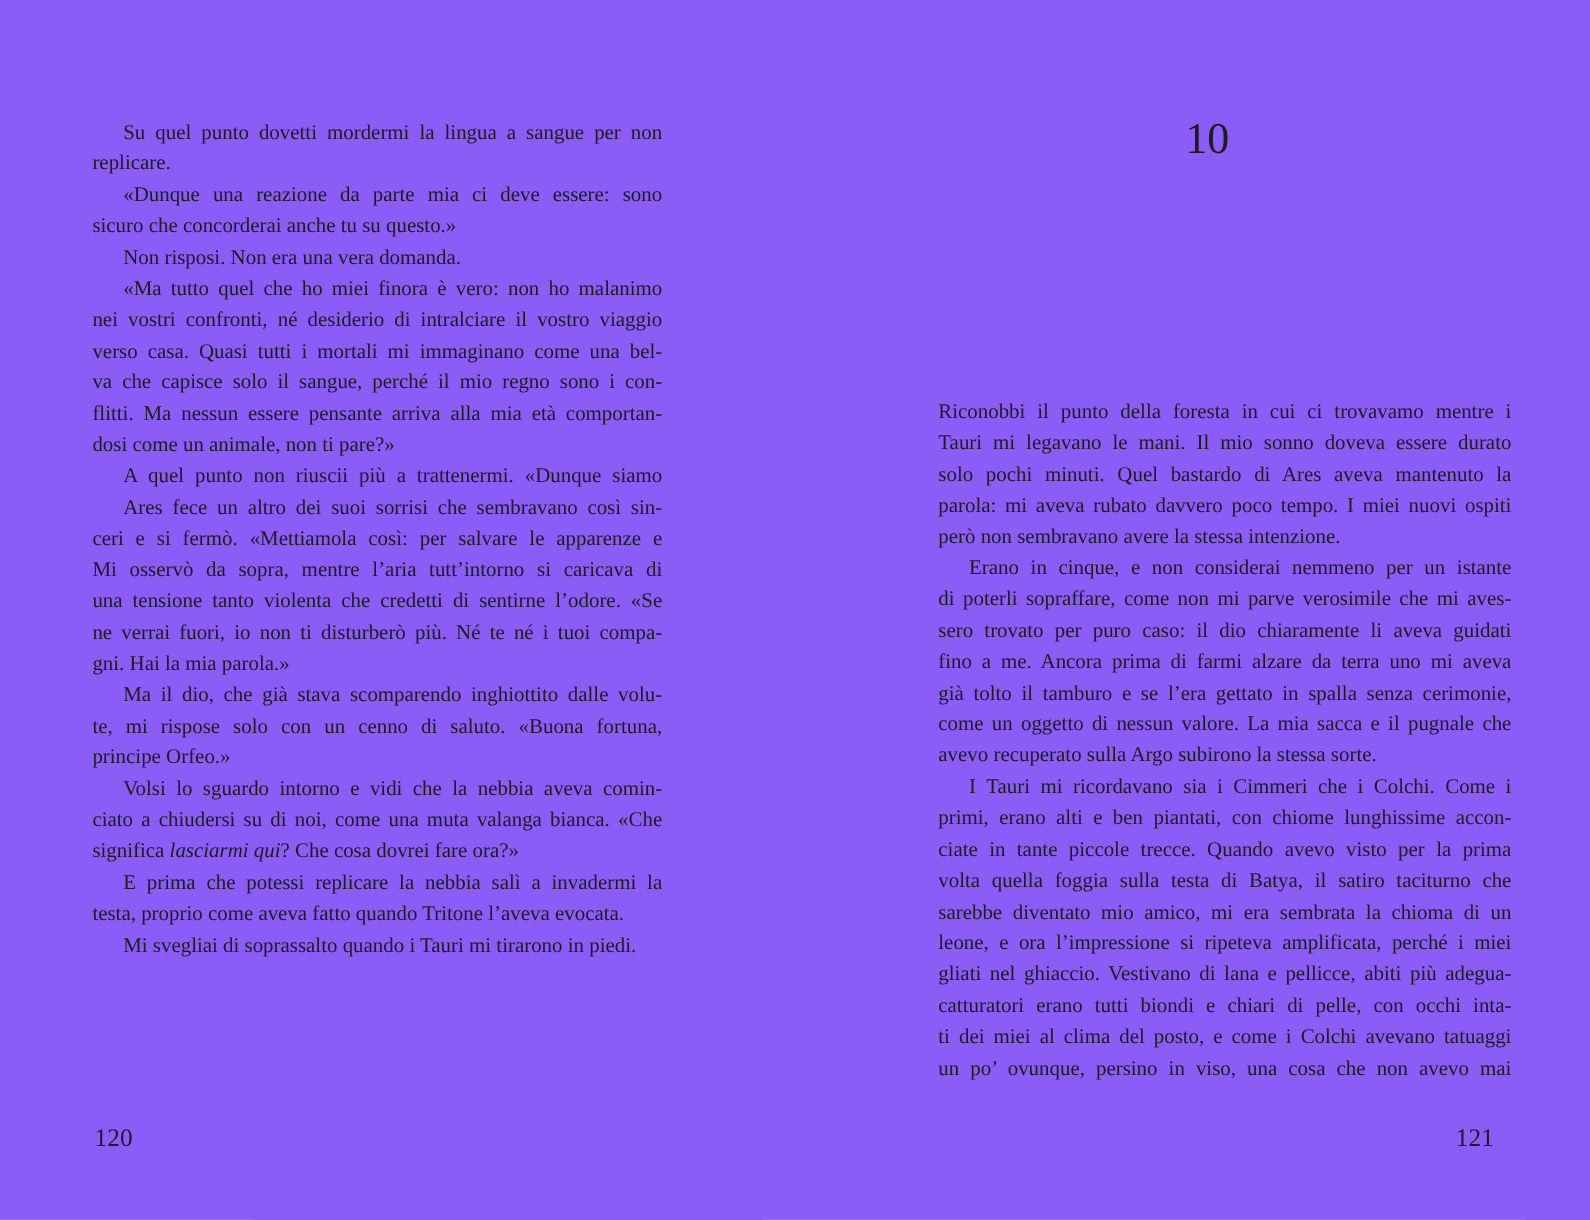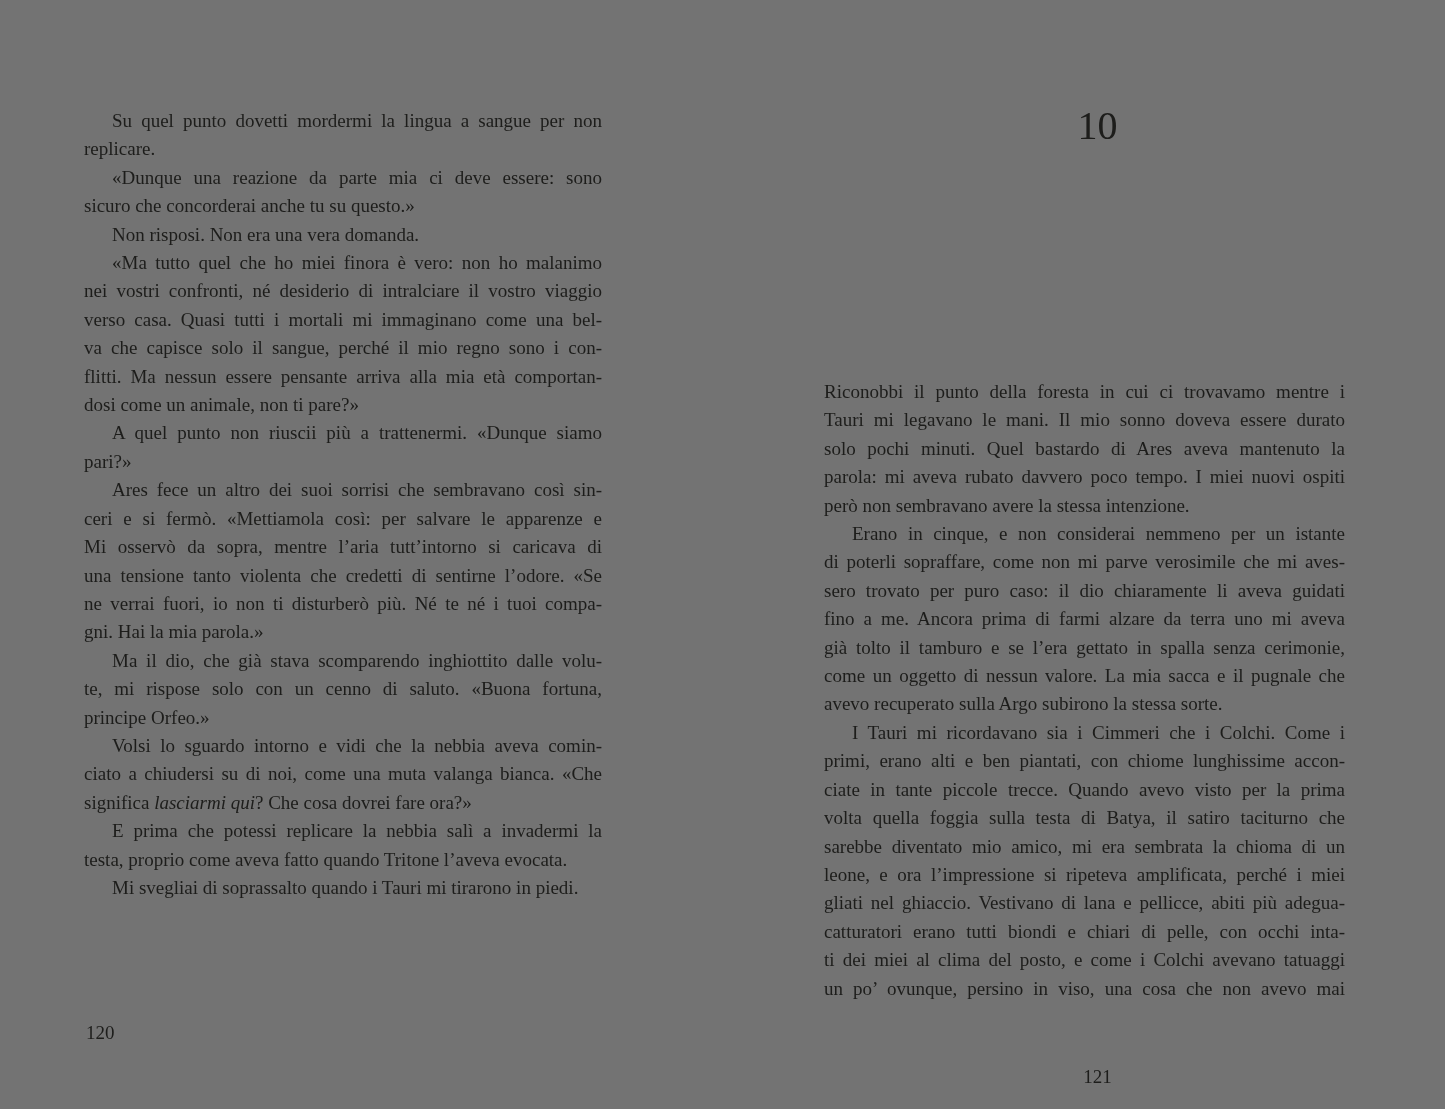--- a/index.html
+++ b/index.html
@@ -1,35 +1,35 @@
 <!DOCTYPE html>
 <html><head>
 <meta charset="utf-8">
 <style>
   html, body { margin: 0; padding: 0; background: #ffffff; }
   .canvas {
     position: relative;
     width: 1445px;
     height: 1109px;
-    background: #737373;
+    background: #8b5cf6;
     overflow: hidden;
     font-family: "Liberation Serif", "DejaVu Serif", serif;
     color: #1d1d1b;
   }
   .page { position: absolute; top: 0; height: 100%; }
   .page.left  { left: 0;    width: 722px; }
   .page.right { left: 722px; width: 723px; }
 
   .body-text {
     position: absolute;
     font-size: 19px;
     line-height: 28.4px;
   }
   .body-text.left-block  { left: 84px;  top: 107px; width: 518px; }
-  .body-text.right-block { left: 102px; top: 361px; width: 521px; margin-top: 17px; }
+  .body-text.right-block { left: 131px; top: 361px; width: 521px; }
 
   .para { margin: 0; padding: 0; }
   .line {
     white-space: nowrap;
     text-align: justify;
     text-align-last: justify;
   }
   .line.end   { text-align: right; text-align-last: left; }
   .line.first { text-indent: 28px; }
   .it { font-style: italic; }
@@ -38,26 +38,26 @@
     position: absolute;
     left: 115px;
     top: 106px;
     width: 521px;
     text-align: center;
     font-size: 40px;
     line-height: 1;
   }
   .folio {
     position: absolute;
-    font-size: 19px;
+    font-size: 23px;
     line-height: 1.15;
     font-family: Liberation Serif, serif;
   }
   .folio.folio-left  { left: 86px;  top: 1022px; }
-  .folio.folio-right { left: 115px; top: 1066px; width: 521px; text-align: center; }
+  .folio.folio-right { left: 115px; top: 1022px; width: 521px; text-align: right; }
 </style>
 </head>
 <body>
 
 <div class="canvas">
 
   <section class="page left">
     <div class="body-text left-block">
         <div class="para">
           <div class="line first"><span>Su quel punto dovetti mordermi la lingua a sangue per non</span></div>
@@ -73,21 +73,20 @@
         <div class="para">
           <div class="line first"><span>«Ma tutto quel che ho miei finora è vero: non ho malanimo</span></div>
           <div class="line"><span>nei vostri confronti, né desiderio di intralciare il vostro viaggio</span></div>
           <div class="line"><span>verso casa. Quasi tutti i mortali mi immaginano come una bel-</span></div>
           <div class="line"><span>va che capisce solo il sangue, perché il mio regno sono i con-</span></div>
           <div class="line"><span>flitti. Ma nessun essere pensante arriva alla mia età comportan-</span></div>
           <div class="line end"><span>dosi come un animale, non ti pare?»</span></div>
         </div>
         <div class="para">
           <div class="line first"><span>A quel punto non riuscii più a trattenermi. «Dunque siamo</span></div>
-          <div class="line end"><span>pari?»</span></div>
         </div>
         <div class="para">
           <div class="line first"><span>Ares fece un altro dei suoi sorrisi che sembravano così sin-</span></div>
           <div class="line"><span>ceri e si fermò. «Mettiamola così: per salvare le apparenze e</span></div>
           <div class="line"><span>Mi osservò da sopra, mentre l’aria tutt’intorno si caricava di</span></div>
           <div class="line"><span>una tensione tanto violenta che credetti di sentirne l’odore. «Se</span></div>
           <div class="line"><span>ne verrai fuori, io non ti disturberò più. Né te né i tuoi compa-</span></div>
           <div class="line end"><span>gni. Hai la mia parola.»</span></div>
         </div>
         <div class="para">

